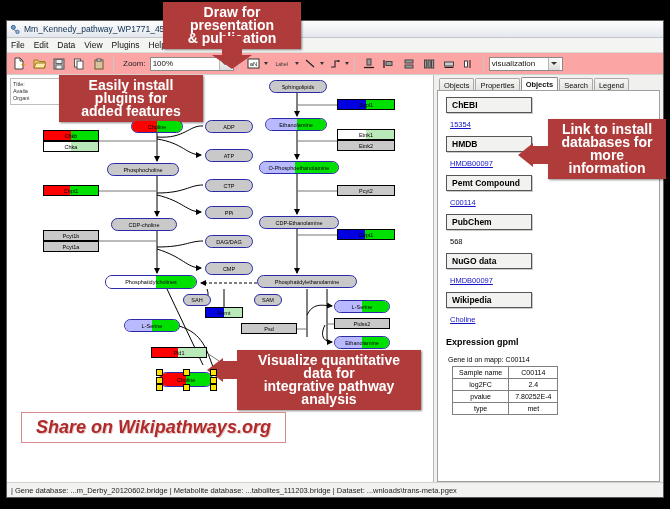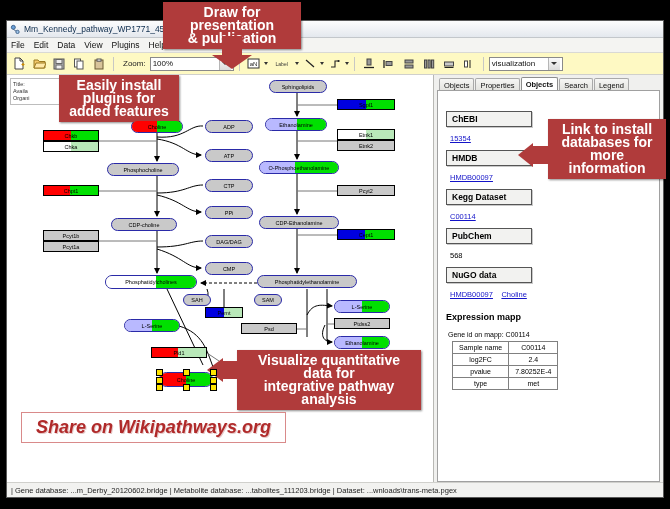--- a/index.html
+++ b/index.html
@@ -10,21 +10,21 @@
   .window{position:absolute;left:6px;top:20px;width:658px;height:478px;
           background:#f0f0ee;border:1px solid #5a5a5a;box-sizing:border-box;
           display:flex;flex-direction:column;}
   .titlebar{height:16px;background:linear-gradient(#fdfdfd,#e4e8ee);
             border-bottom:1px solid #c3c7cb;display:flex;align-items:center;
             padding:0 3px;font-size:8.5px;color:#0d2c4d;}
   .titlebar .tb-ico{width:10px;height:10px;margin-right:4px;flex:none;}
   .menubar{height:14px;background:#f4f4f2;border-bottom:1px solid #d9d9d5;
            display:flex;align-items:center;padding:0 4px;gap:9px;font-size:8.5px;color:#111;}
   .menubar span{cursor:default;}
-  .toolbar{height:21px;background:#fef9c3;border-bottom:1px solid #d0d0cc;
+  .toolbar{height:21px;background:#fca5a5;border-bottom:1px solid #d0d0cc;
            display:flex;align-items:center;padding:0 3px;gap:2px;}
   .tbtn{width:16px;height:16px;display:flex;align-items:center;justify-content:center;
         border:1px solid transparent;border-radius:2px;}
   .tbtn svg{display:block;}
   .sep{width:1px;height:14px;background:#c8c8c4;margin:0 3px;}
   .zoomlbl{font-size:8px;color:#222;margin:0 2px 0 4px;}
   .combo{height:14px;border:1px solid #8a8a8a;background:#fff;display:flex;
          align-items:center;font-size:8px;color:#111;padding:0 2px;box-sizing:border-box;}
   .combo .cval{flex:1;}
   .combo .carr{width:11px;height:12px;background:linear-gradient(#fafafa,#dcdcdc);
@@ -55,21 +55,21 @@
   .fill{position:absolute;top:0;bottom:0;z-index:1;}
 
   svg.edges{position:absolute;left:0;top:0;width:426px;height:419px;}
 
   
   .tabs{display:flex;align-items:flex-end;height:14px;gap:1px;padding-left:2px;}
   .tab{font-size:7.5px;padding:2px 4px 1px 4px;border:1px solid #a9a9a9;border-bottom:none;
        background:linear-gradient(#f6f6f4,#e2e2de);color:#111;border-radius:2px 2px 0 0;}
   .tab.active{background:#fff;border-color:#8d8d8d;padding-bottom:2px;font-weight:bold;}
   .tabpanel{flex:1;border:1px solid #a0a0a0;background:#fff;margin-top:-1px;overflow:hidden;position:relative;
-            padding:20px 6px 2px 8px;box-sizing:border-box;}
+            padding:6px 6px 2px 8px;box-sizing:border-box;}
   .dbhead{border:1px solid #555;background:#f2f2f0;font-size:8.5px;font-weight:bold;color:#000;
           padding:2px 5px;width:86px;box-sizing:border-box;box-shadow:1px 1px 0 #c9c9c9;}
   .dblink{font-size:7.5px;color:#1313c8;text-decoration:underline;margin:3px 0 7px 4px;display:inline-block;}
   .dbtext{font-size:7.5px;color:#000;margin:3px 0 7px 4px;display:inline-block;}
   .exprhead{font-size:9px;font-weight:bold;color:#000;margin:6px 0 9px 0;}
   .geneid{font-size:7px;color:#000;margin:0 0 3px 2px;}
   table.expr{border-collapse:collapse;margin-left:6px;}
   table.expr td{border:1px solid #808080;font-size:7px;text-align:center;padding:2px 6px;color:#000;background:#fff;}
 
   
@@ -432,21 +432,21 @@
             <div class="node gene" style="left: 327px; top: 243px; width: 56px; height: 11px; background: rgb(201, 201, 201);">
               <span class="lbl">Ptdss2</span>
             </div>
             <div class="node gene" style="left: 144px; top: 272px; width: 56px; height: 11px;">
               <span class="fill" style="left: 0px; width: 48%; background: rgb(255, 0, 0);"></span>
               <span class="fill" style="left: 48%; right: 0px; background: rgb(185, 232, 185);"></span>
               <span class="lbl">Pld1</span>
             </div>
           </div>
 
-        <div class="callout" style="left:52px;top:0px;width:120px;">
+        <div class="callout" style="left:52px;top:0px;width:144px;">
           <div>Easily install plugins for</div>
           <div>added features</div>
         </div>
         <div style="position:absolute;left:108px;top:-34px;width:22px;height:36px;background:#b03b3b;"></div>
 
         <div class="callout" style="left:230px;top:275px;width:184px;">
           <div>Visualize quantitative data  for</div>
           <div>integrative pathway analysis</div>
         </div>
         <div style="position:absolute;left:214px;top:286px;width:20px;height:18px;background:#b03b3b;"></div>
@@ -467,32 +467,33 @@
         </div>
 
         <div class="tabpanel">
 
           <div class="dbhead">ChEBI</div>
           <a class="dblink" href="#">15354</a>
 
           <div class="dbhead">HMDB</div>
           <a class="dblink" href="#">HMDB00097</a>
 
-          <div class="dbhead">Kegg Dataset</div>
+          <div class="dbhead">Pemt Compound</div>
           <a class="dblink" href="#">C00114</a>
 
           <div class="dbhead">PubChem</div>
           <span class="dbtext">568</span>
 
           <div class="dbhead">NuGO data</div>
           <a class="dblink" href="#">HMDB00097</a>
 
+          <div class="dbhead">Wikipedia</div>
           <a class="dblink" href="#">Choline</a>
 
-          <div class="exprhead">Expression mapp</div>
+          <div class="exprhead">Expression gpml</div>
           <div class="geneid">Gene id on mapp: C00114</div>
 
           <table class="expr">
             <tbody>
                 <tr>
               <td>Sample name</td>
               <td>C00114</td>
             </tr>
             <tr>
               <td>log2FC</td>

